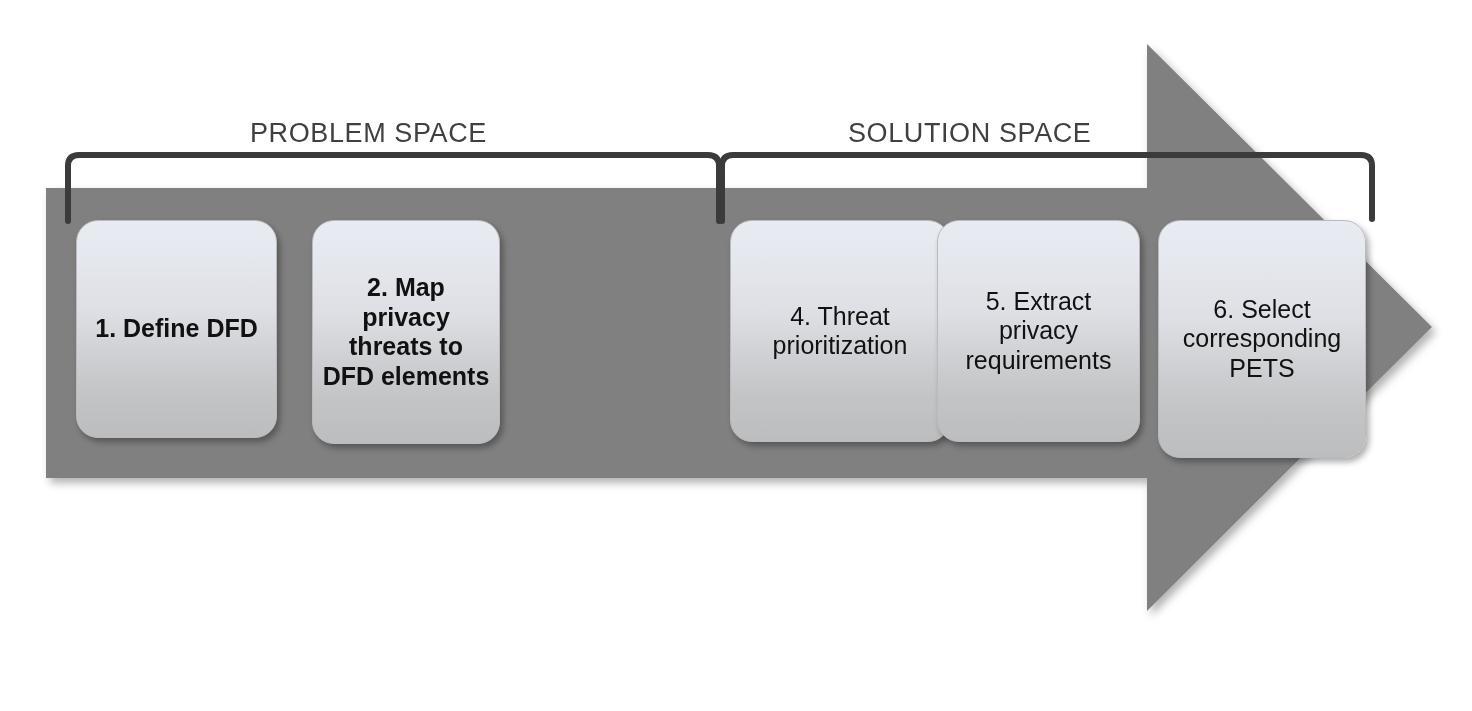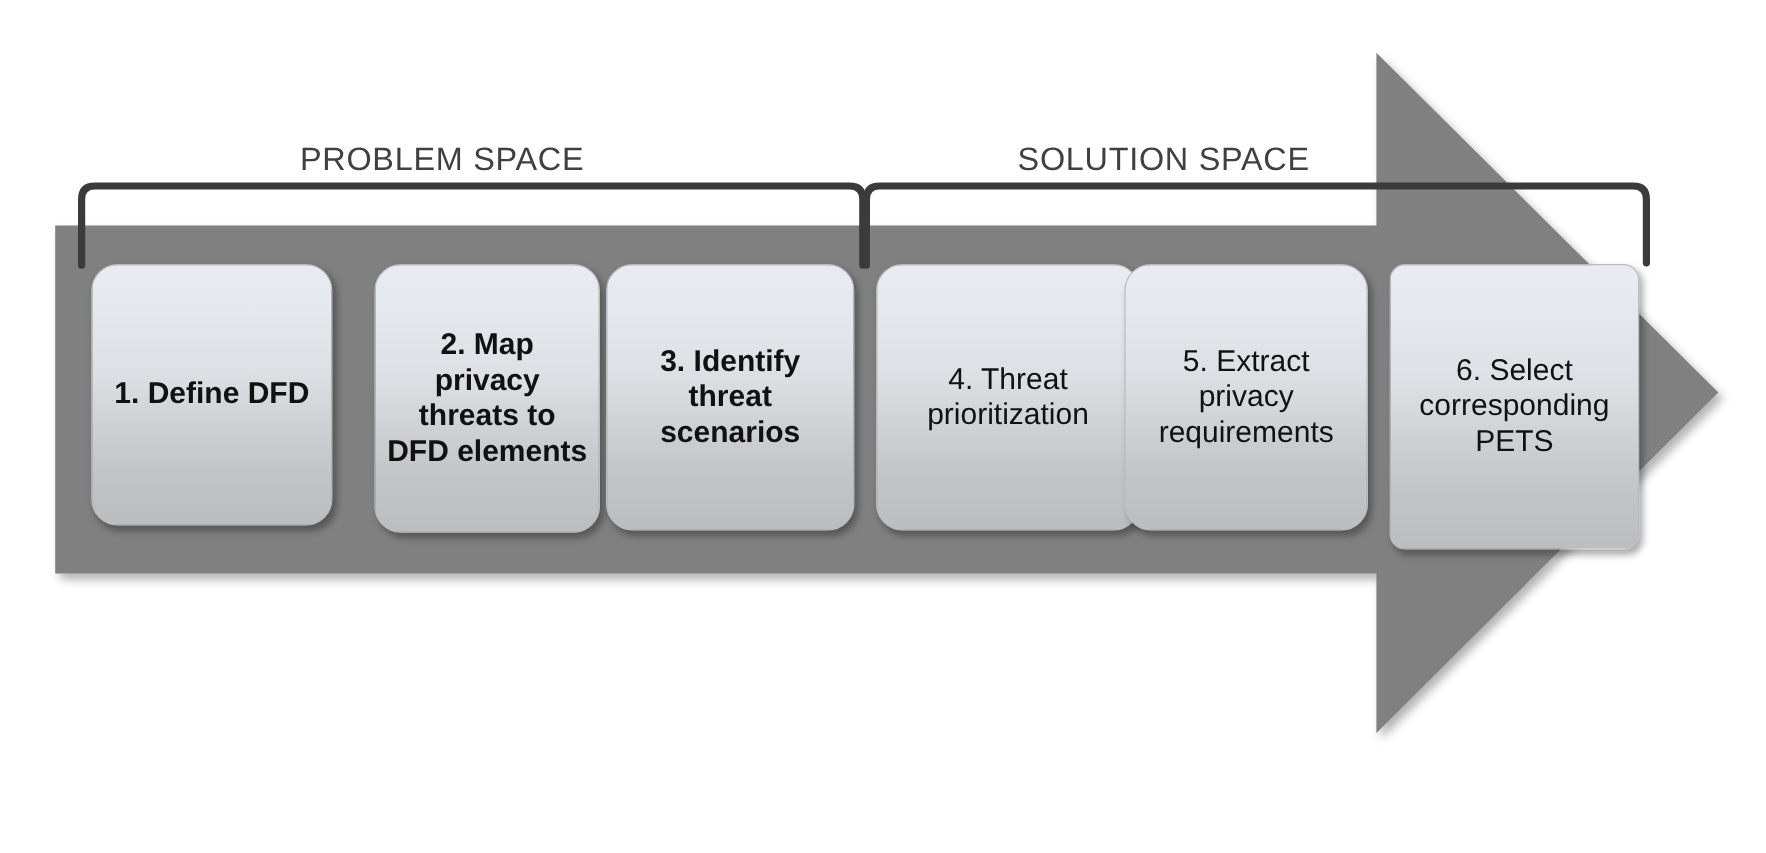--- a/index.html
+++ b/index.html
@@ -99,29 +99,26 @@
   <div class="space-label" id="label-problem">PROBLEM SPACE</div>
 
   <div class="step-box bold" style="left:76px; top:220px; width:201px; height:218px;">
     <span class="step-label">1. Define DFD</span>
   </div>
 
   <div class="step-box bold" style="left:296px; top:220px; width:188px; height:224px;margin-left:16px;">
     <span class="step-label">2. Map privacy threats to DFD elements</span>
   </div>
 
-  <div class="step-box bold" style="left:505px; top:220px; width:207px; height:222px;">
-    <span class="step-label">3. Identify threat scenarios</span>
-  </div>
 
   <div class="step-box regular" style="left:730px; top:220px; width:220px; height:222px;">
     <span class="step-label">4. Threat prioritization</span>
   </div>
 
   <div class="step-box regular" style="left:937px; top:220px; width:203px; height:222px;border-radius:22px;">
     <span class="step-label">5. Extract privacy requirements</span>
   </div>
 
-  <div class="step-box regular" style="left:1158px; top:220px; width:208px; height:238px;border-radius:13px;">
+  <div class="step-box regular" style="left:1158px; top:220px; width:208px; height:238px;">
     <span class="step-label">6. Select corresponding PETS</span>
   </div>
 
 </div>
 
 </body></html>

